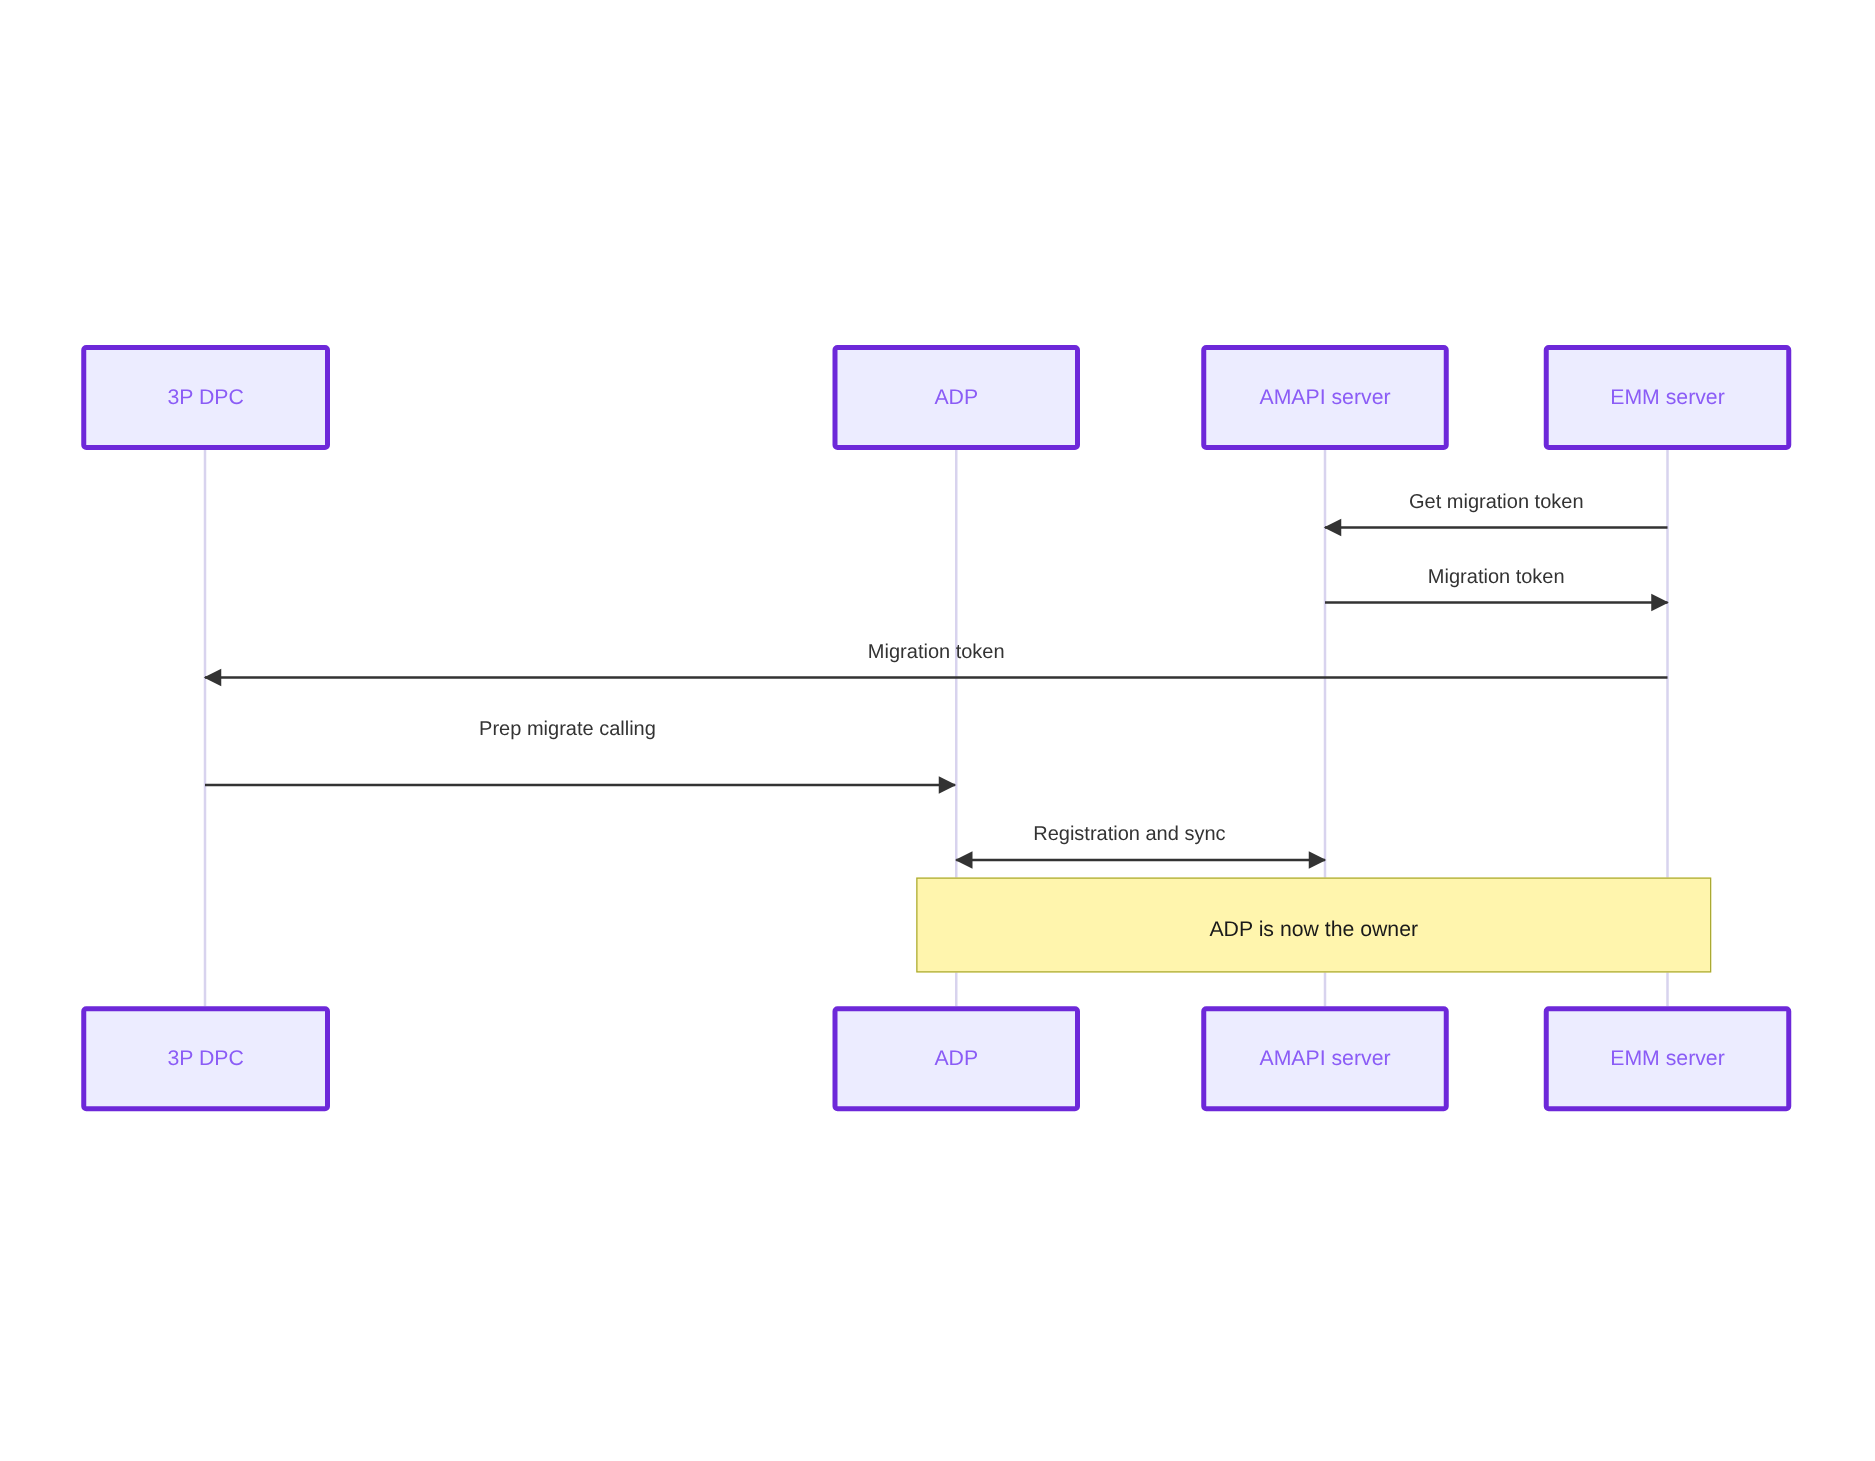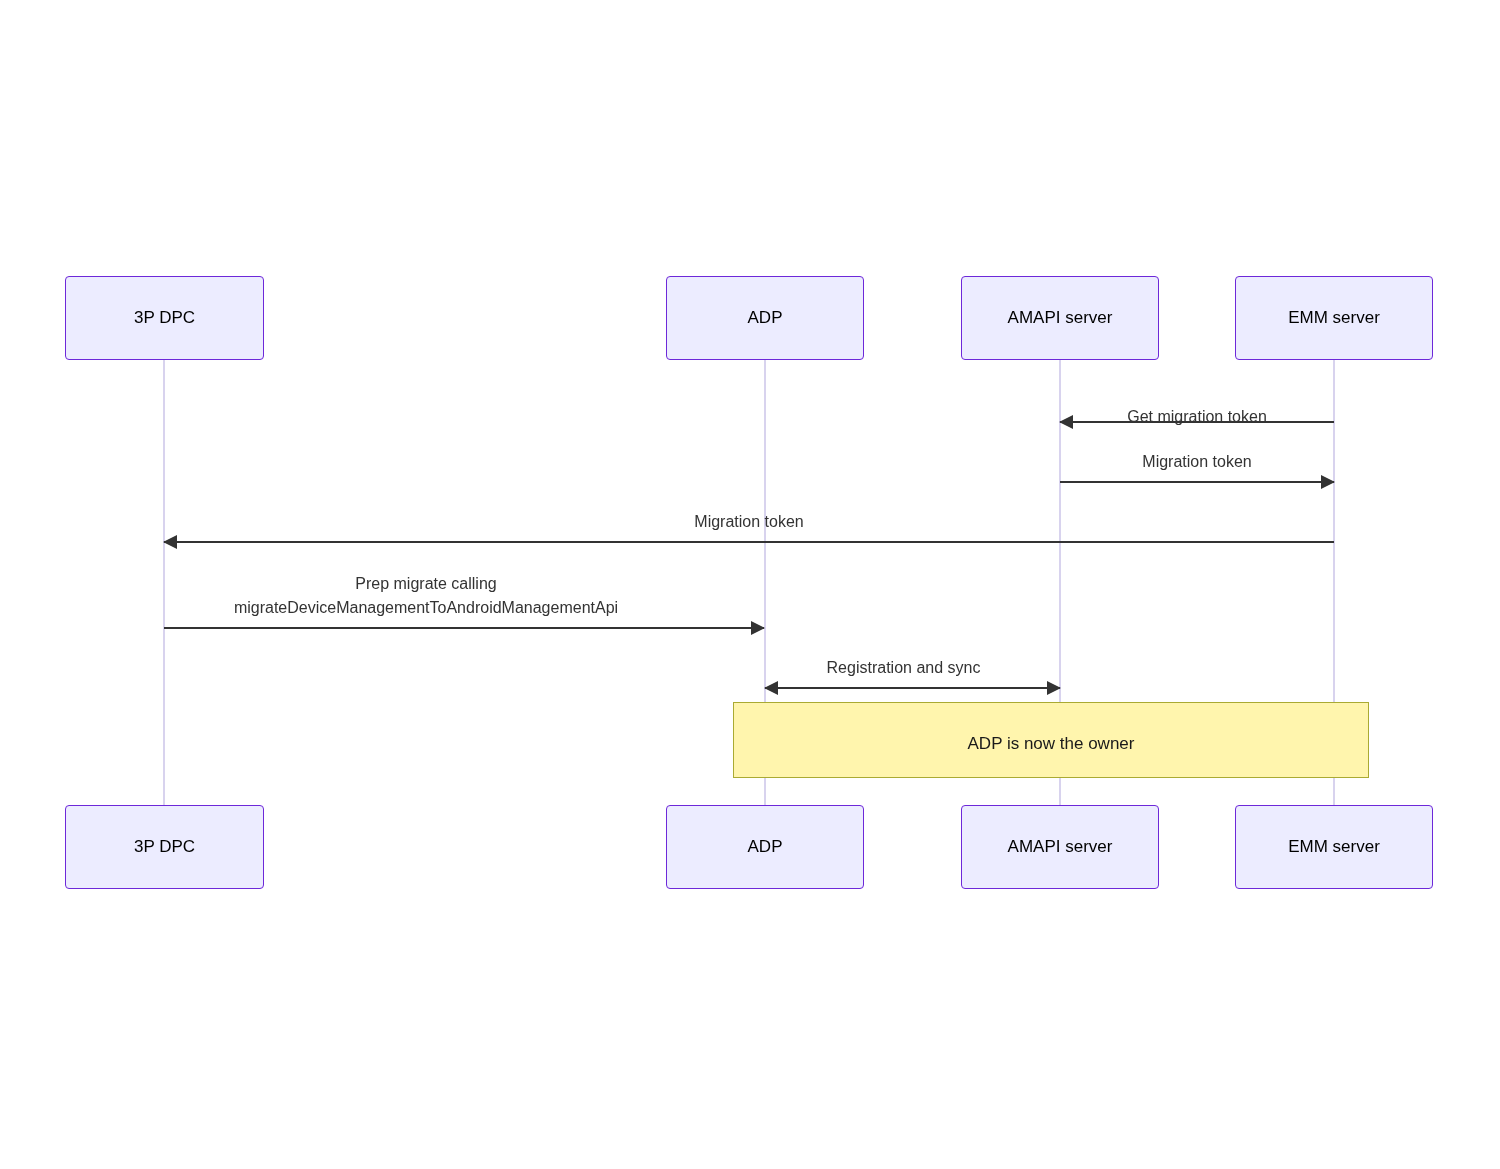--- a/index.html
+++ b/index.html
@@ -9,28 +9,28 @@
     height: 1169px;
     background: #ffffff;
     font-family: "Liberation Sans", "DejaVu Sans", sans-serif;
     overflow: hidden;
   }
   .actor {
     position: absolute;
     width: 198px;
     height: 84px;
     background: #ECECFF;
-    border: 1px solid #6d28d9;
+    border: 4px solid #6d28d9;
     border-radius: 4px;
     box-sizing: border-box;
     display: flex;
     align-items: center;
     justify-content: center;
     font-size: 17px;
-    color: #000000;
+    color: #8b5cf6;
   }
   .lifeline {
     position: absolute;
     width: 2px;
     top: 360px;
     height: 445px;
     background: #D8D3EE;
   }
   .msg-label {
     position: absolute;
@@ -95,38 +95,37 @@
   <div class="actor" style="left:666px; top:276px;">
     <span>ADP</span>
   </div>
   <div class="actor" style="left:961px; top:276px;">
     <span>AMAPI server</span>
   </div>
   <div class="actor" style="left:1235px; top:276px;">
     <span>EMM server</span>
   </div>
 
-  <div class="msg-label" style="left:1060px; width:274px; top:390px;margin-top:15px;">Get migration token</div>
+  <div class="msg-label" style="left:1060px; width:274px; top:390px;">Get migration token</div>
   <div class="msg-line" style="left:1060px; width:274px; top:421px;">
     <span class="ah ah-left"></span>
   </div>
 
   <div class="msg-label" style="left:1060px; width:274px; top:450px;">Migration token</div>
   <div class="msg-line" style="left:1060px; width:274px; top:481px;">
     <span class="ah ah-right"></span>
   </div>
 
   <div class="msg-label" style="left:164px; width:1170px; top:510px;">Migration token</div>
   <div class="msg-line" style="left:164px; width:1170px; top:541px;">
     <span class="ah ah-left"></span>
   </div>
 
-  <div class="msg-label" style="left:164px; width:524px; top:572px;">
+  <div class="msg-label" style="left:164px; width:524px; top:572px;padding-left:28px;">
     <div>Prep migrate calling</div>
-    <div>migrateDeviceManagementToAndroidManagementApi</div>
   </div>
   <div class="msg-line" style="left:164px; width:600px; top:627px;">
     <span class="ah ah-right"></span>
   </div>
 
   <div class="msg-label" style="left:765px; width:277px; top:656px;">Registration and sync</div>
   <div class="msg-line" style="left:765px; width:295px; top:687px;">
     <span class="ah ah-left"></span>
     <span class="ah ah-right"></span>
   </div>

